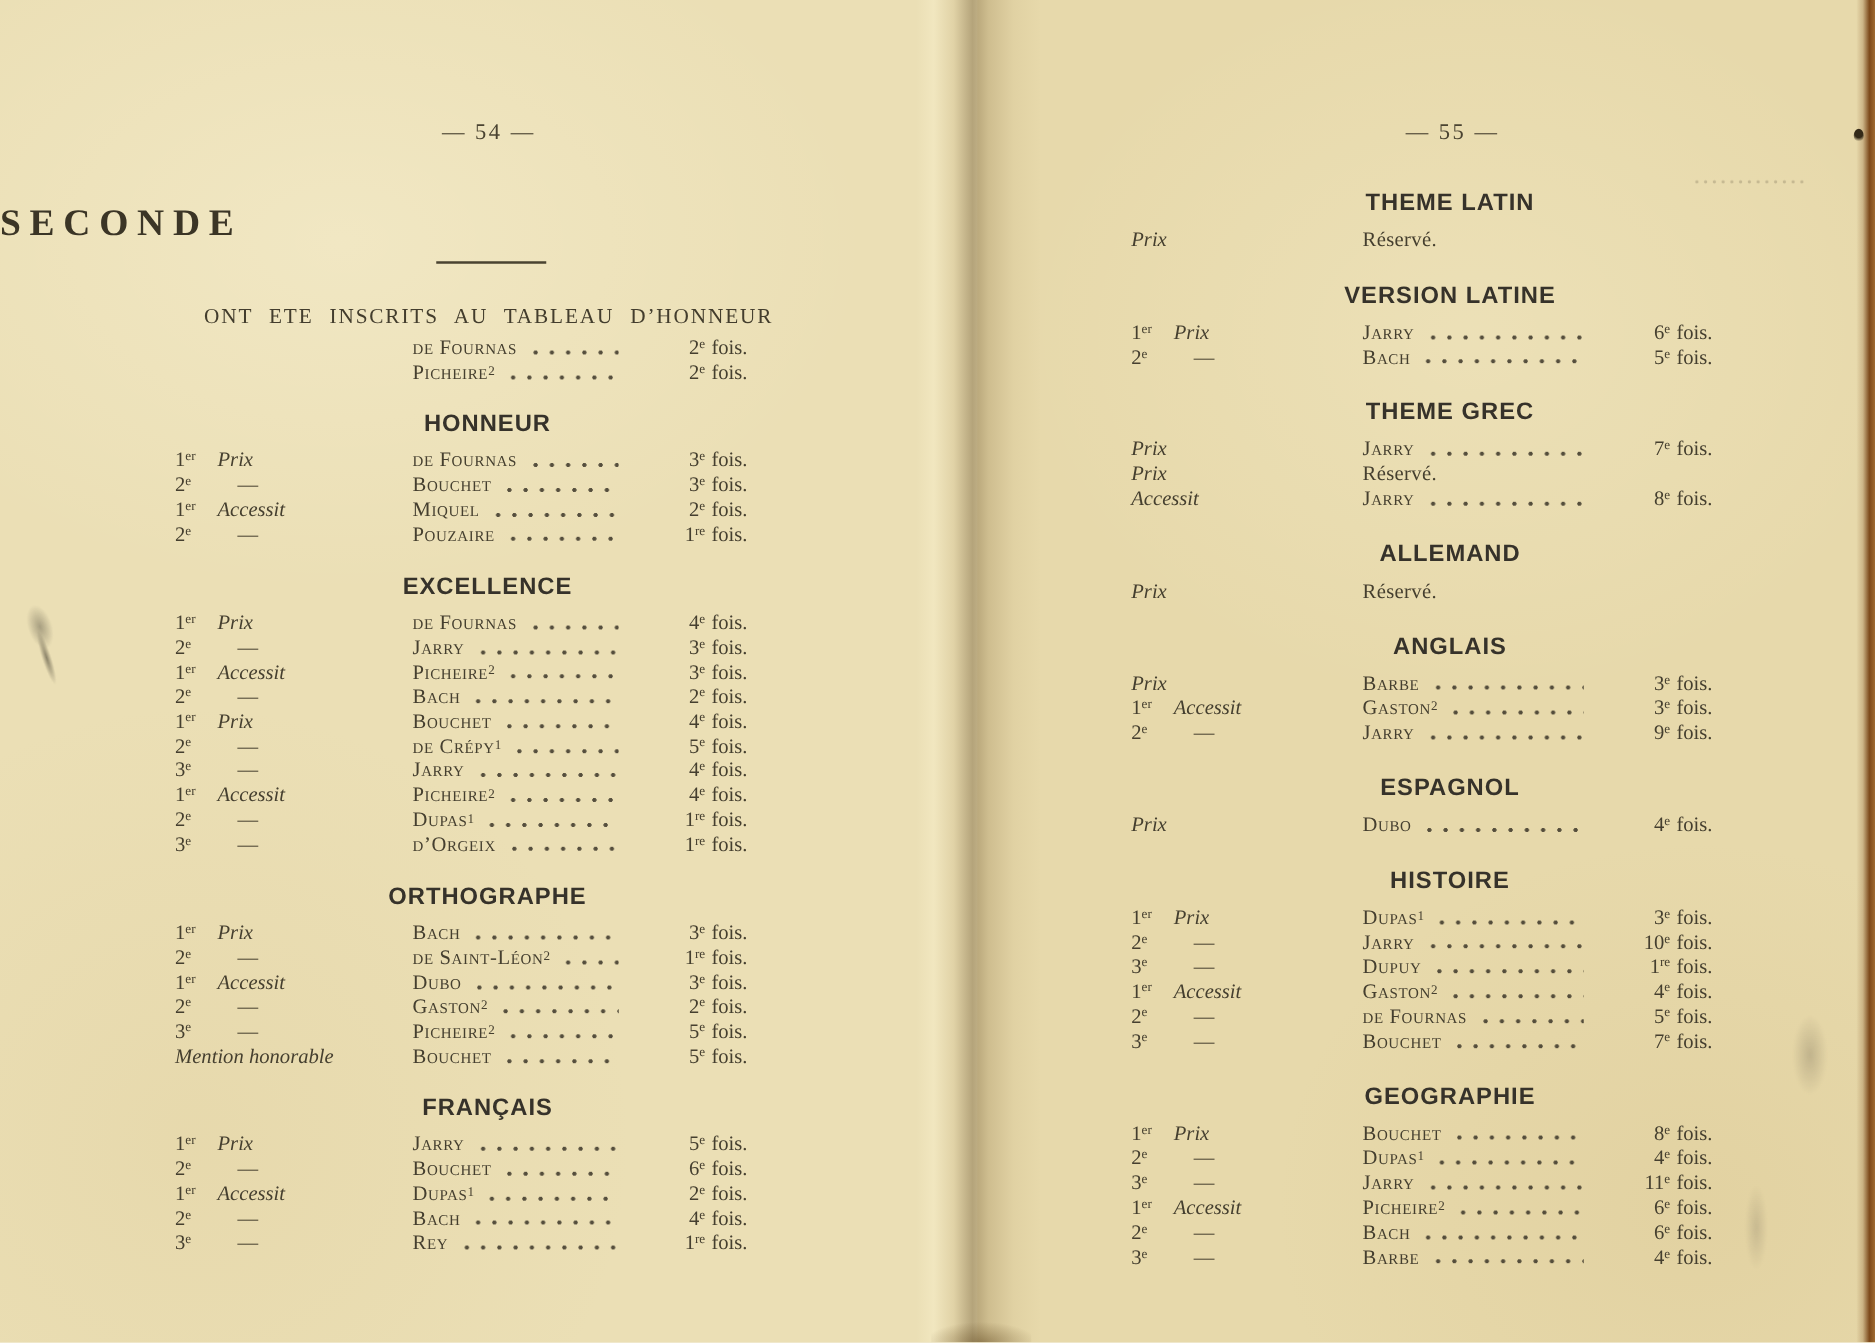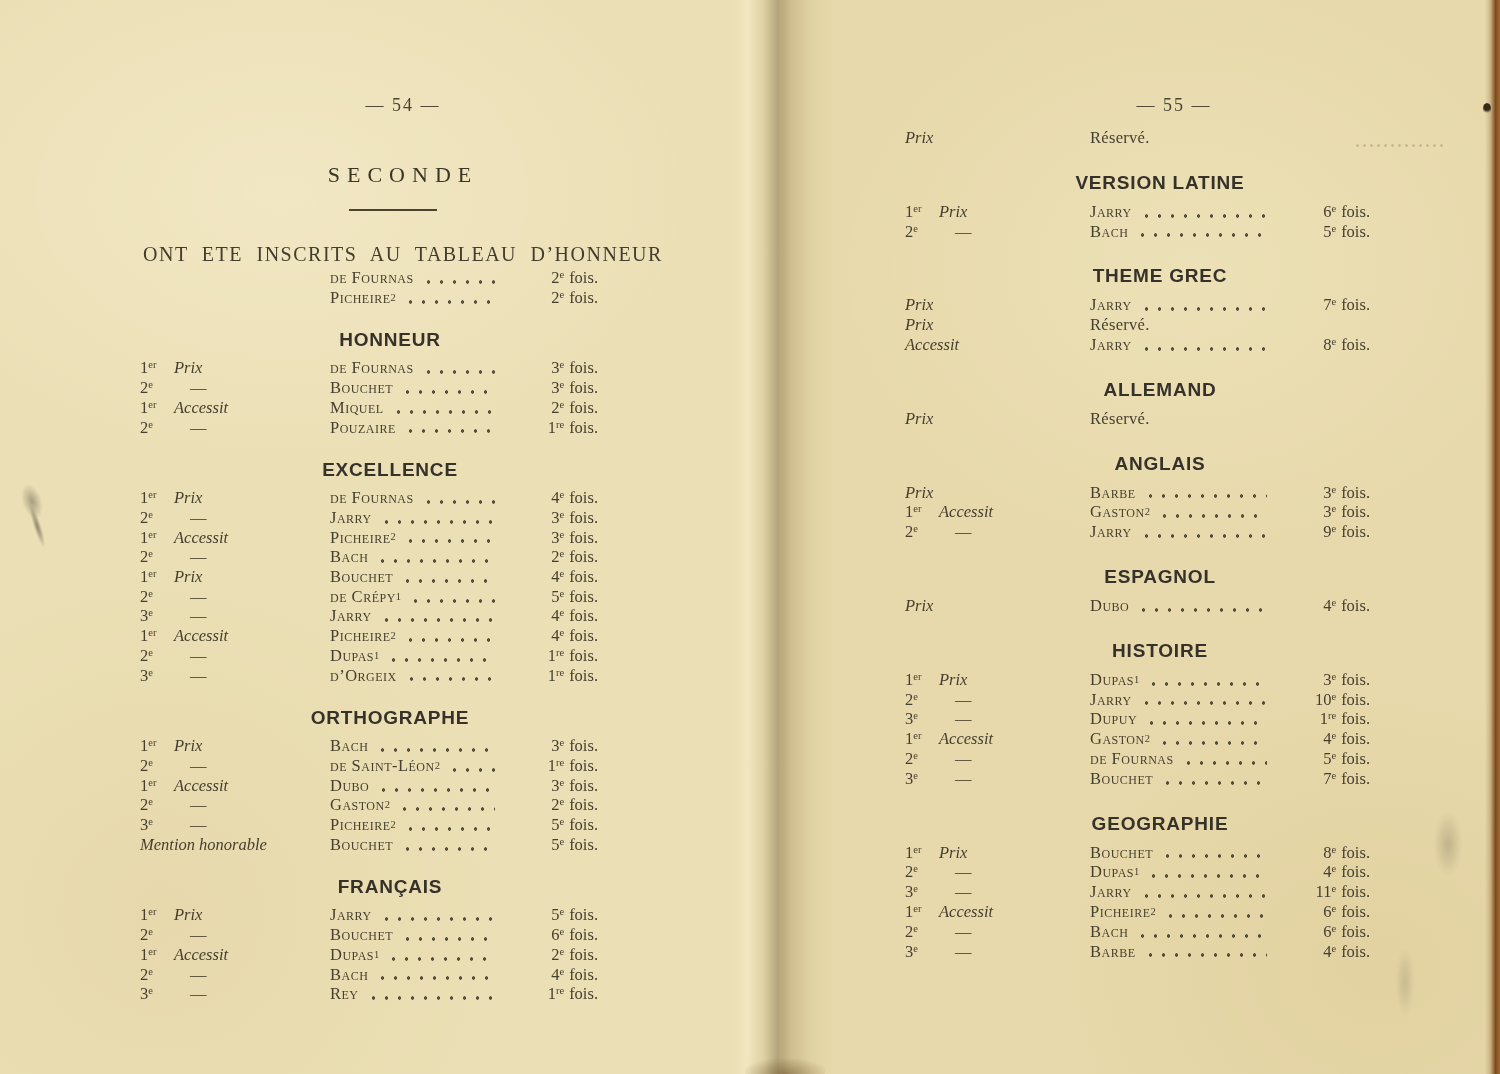--- a/index.html
+++ b/index.html
@@ -2,21 +2,21 @@
 <html><head>
 <meta charset="utf-8">
 <style>
   html,body{margin:0;padding:0;}
   .scan{
     position:relative;width:1500px;height:1074px;overflow:hidden;
     background:#e8dab0;
     font-family:"Liberation Serif","DejaVu Serif",serif;
     color:#453f2f;
   }
-  .page{position:absolute;top:0;height:100%;padding-left:24px;}
+  .page{position:absolute;top:0;height:100%;}
   .page-left{
     left:0;width:782px;
     background:
       radial-gradient(ellipse 600px 400px at 35% 18%, rgba(255,250,228,0.30), rgba(255,250,228,0) 70%),
       radial-gradient(ellipse 500px 500px at 20% 85%, rgba(205,180,120,0.14), rgba(205,180,120,0) 70%),
       #ebdfb5;
   }
   .page-right{
     left:782px;width:718px;
     background:
@@ -44,29 +44,29 @@
     background:linear-gradient(90deg, rgba(125,74,28,0) 0%, rgba(125,74,28,0.25) 35%, #7d4a1c 70%, #a06c33 100%);
   }
 
   
   .page-number{
     position:absolute;top:95px;left:0;right:0;text-align:center;
     font-size:18px;letter-spacing:2px;color:#4a4331;
   }
   .page-right .page-number{padding-left:42px;}
   .class-title{
-    position:absolute;top:162px;left:0;right:0;text-align:center;
-    font-size:22px;font-weight:400;letter-spacing:7px;color:#3b3526;
+    position:absolute;top:162px;left:0;right:0;text-align:left;
+    font-size:30px;font-weight:700;letter-spacing:7px;color:#3b3526;
   }
   .title-rule{
     position:absolute;top:209px;left:349px;width:88px;height:2px;background:#4a4331;
   }
   .subtitle{
     position:absolute;top:243px;left:0;right:0;text-align:center;
-    font-size:20px;letter-spacing:1.5px;word-spacing:7px;color:#433d2d;
+    font-size:17px;letter-spacing:1.5px;word-spacing:7px;color:#433d2d;
   }
 
   
   .sections{position:absolute;}
   .page-left .sections{left:140px;top:268px;width:458px;}
   .page-right .sections{left:123px;top:128px;width:465px;}
   .section-title{
     font-family:"Liberation Sans","DejaVu Sans",sans-serif;
     font-weight:700;font-size:19px;letter-spacing:0.8px;
     text-align:center;color:#36322a;
@@ -438,20 +438,21 @@
             <span class="col-times"><span>1</span><sup>re</sup><span class="fw">fois.</span></span>
           </div>
         </div>
       </div>
   </div>
 
   <div class="page page-right">
     <div class="page-number">— 55 —</div>
     <div class="sections" id="right-sections">
         <div class="section">
+          <div class="section-title">THEME LATIN</div>
           <div class="row">
             <span class="col-label">
               <span class="label-word">Prix</span>
             </span>
             <span class="col-name">
               <span class="reserved">Réservé.</span>
             </span>
             <span class="col-times"></span>
           </div>
         </div>

